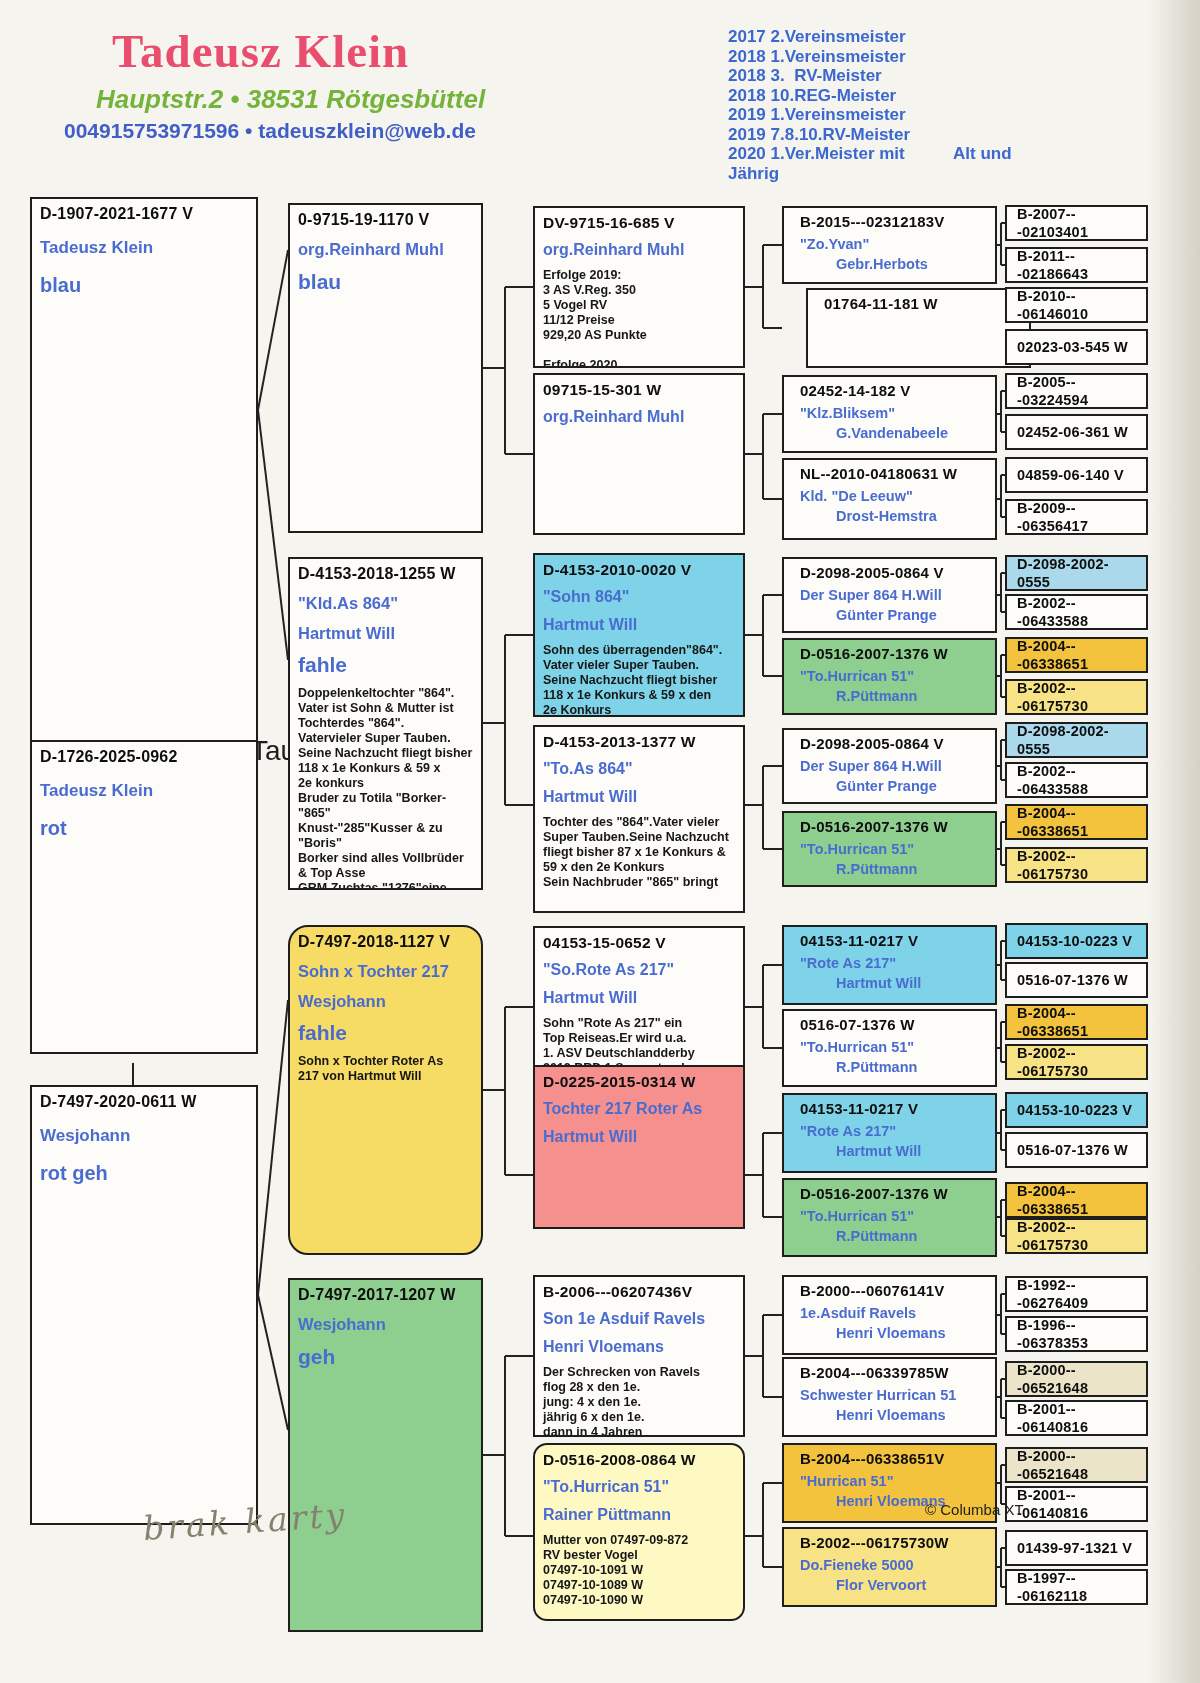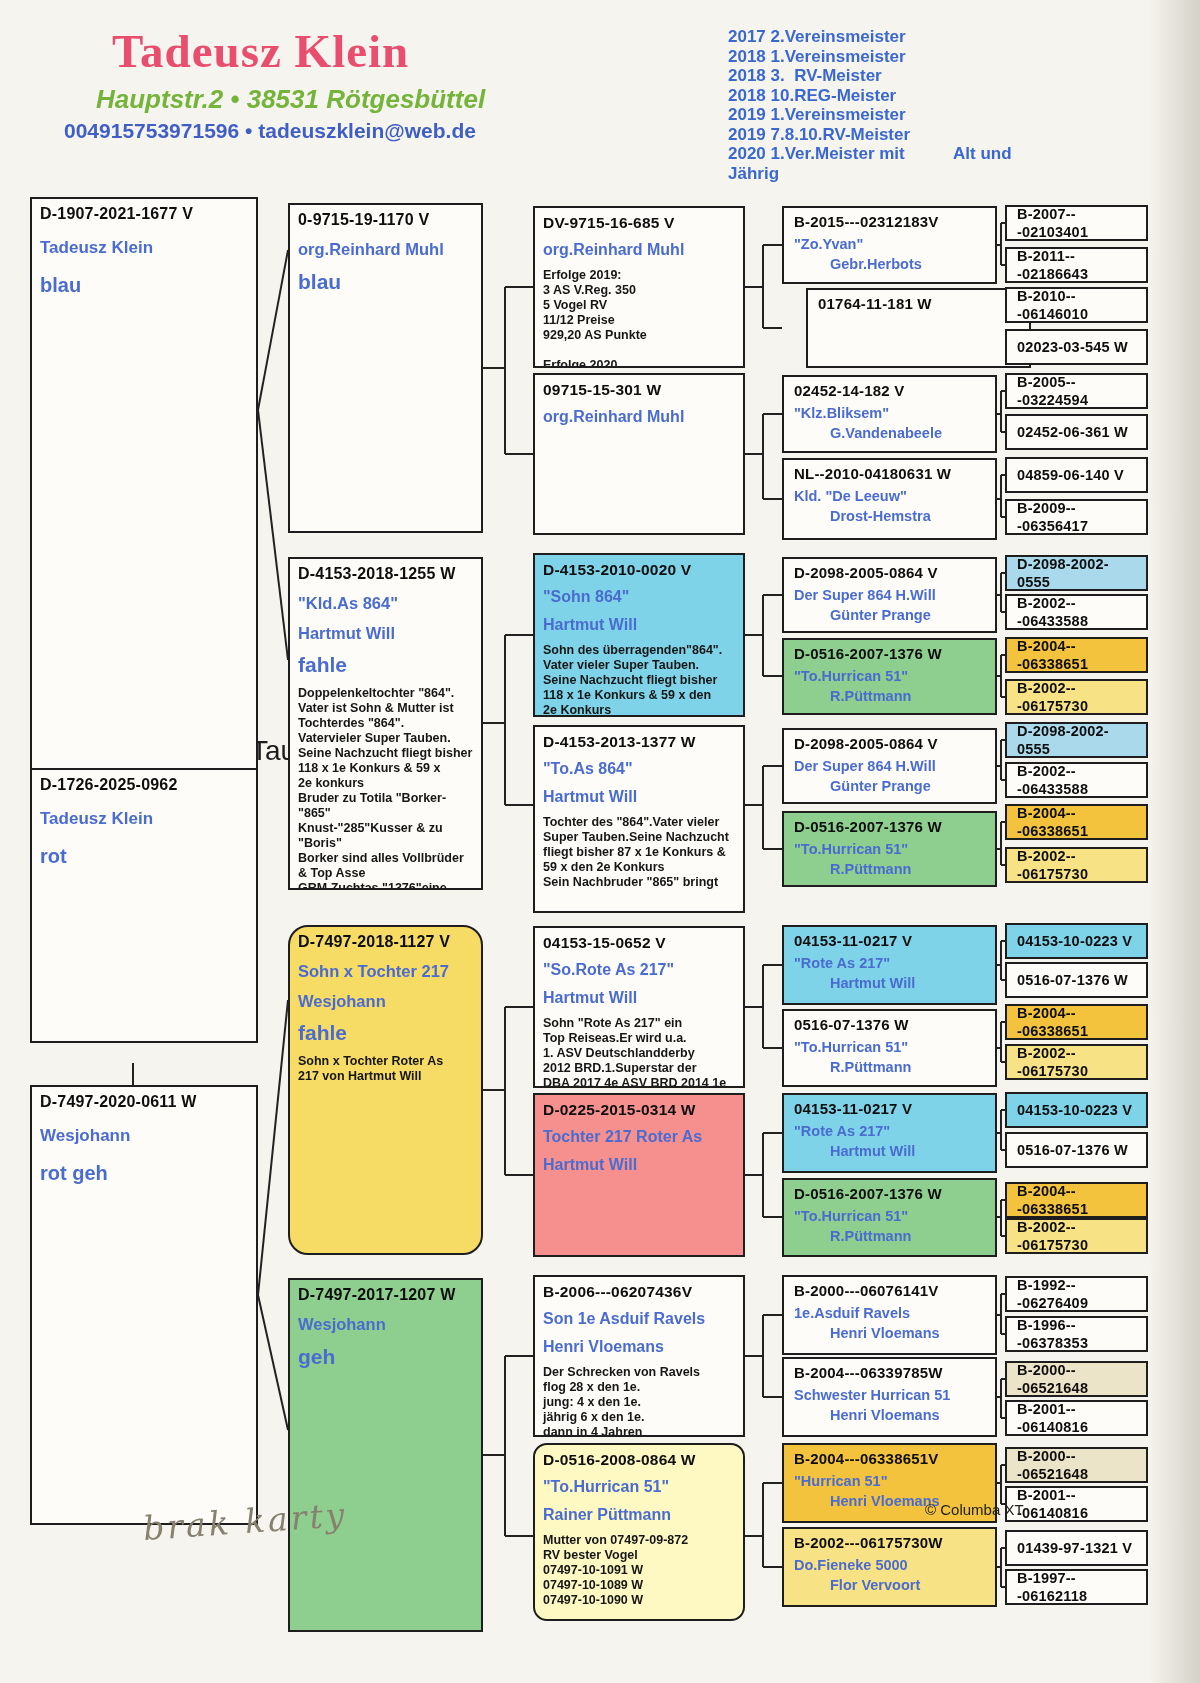--- a/index.html
+++ b/index.html
@@ -35,21 +35,21 @@
   .col2 .ti{font-size:16.5px;margin-top:9px;}
   .col2 .nm{font-size:16.5px;margin-top:9px;}
   .col2 .big{font-size:21px;margin-top:9px;}
   .col2 .bd{font-size:12.5px;line-height:15px;margin-top:7px;}
 
   .col3 .ring{font-size:15.5px;}
   .col3 .ti{font-size:16px;margin-top:8px;}
   .col3 .nm{font-size:16px;margin-top:8px;}
   .col3 .bd{font-size:12.5px;line-height:15px;margin-top:8px;}
 
-  .col4{padding:5px 10px;}
+  .col4{padding:5px 16px;}
   .col4 .ring{font-size:15px;}
   .col4 .ti{font-size:14.5px;margin-top:3px;}
   .col4 .nm{font-size:14.5px;margin-top:2px;margin-left:36px;}
 
   .col5{display:flex;align-items:center;padding:2px 10px;}
   .col5 .ring{font-size:14.5px;}
 
   
   .c-cyan{background:#7ed3e8;}
   .c-lblue{background:#a9d9ea;}
@@ -209,21 +209,21 @@
       <line x1="1001" y1="1548" x2="1001" y2="1587"></line>
       <line x1="1001" y1="1548" x2="1005" y2="1548"></line>
       <line x1="1001" y1="1587" x2="1005" y2="1587"></line>
     </svg>
 
   <div class="b col1" style="left:30px;top:197px;width:228px;height:590px">
     <div class="ring">D-1907-2021-1677 V</div>
     <div class="nm">Tadeusz Klein</div>
     <div class="big">blau</div>
   </div>
-  <div class="b col1" style="left:30px;top:768px;width:228px;height:275px">
+  <div class="b col1" style="left:30px;top:740px;width:228px;height:314px">
     <div class="ring">D-1726-2025-0962</div>
     <div class="nm">Tadeusz Klein</div>
     <div class="big">rot</div>
   </div>
   <div class="b col1" style="left:30px;top:1085px;width:228px;height:440px">
     <div class="ring">D-7497-2020-0611 W</div>
     <div class="nm">Wesjohann</div>
     <div class="big">rot geh</div>
   </div>
 
@@ -304,21 +304,21 @@
   <div class="b col3" style="left:533px;top:926px;width:212px;height:162px">
     <div class="ring">04153-15-0652 V</div>
     <div class="ti">"So.Rote As 217"</div>
     <div class="nm">Hartmut Will</div>
     <div class="bd">Sohn "Rote As 217" ein
 Top Reiseas.Er wird u.a.
 1. ASV Deutschlandderby
 2012 BRD.1.Superstar der
 DBA 2017 4e ASV BRD 2014 1e</div>
   </div>
-  <div class="b col3 c-pink" style="left:533px;top:1093px;width:212px;height:164px">
+  <div class="b col3 c-pink" style="left:533px;top:1065px;width:212px;height:164px">
     <div class="ring">D-0225-2015-0314 W</div>
     <div class="ti">Tochter 217 Roter As</div>
     <div class="nm">Hartmut Will</div>
   </div>
   <div class="b col3" style="left:533px;top:1275px;width:212px;height:162px">
     <div class="ring">B-2006---06207436V</div>
     <div class="ti">Son 1e Asduif Ravels</div>
     <div class="nm">Henri Vloemans</div>
     <div class="bd">Der Schrecken von Ravels
 flog 28 x den 1e.

